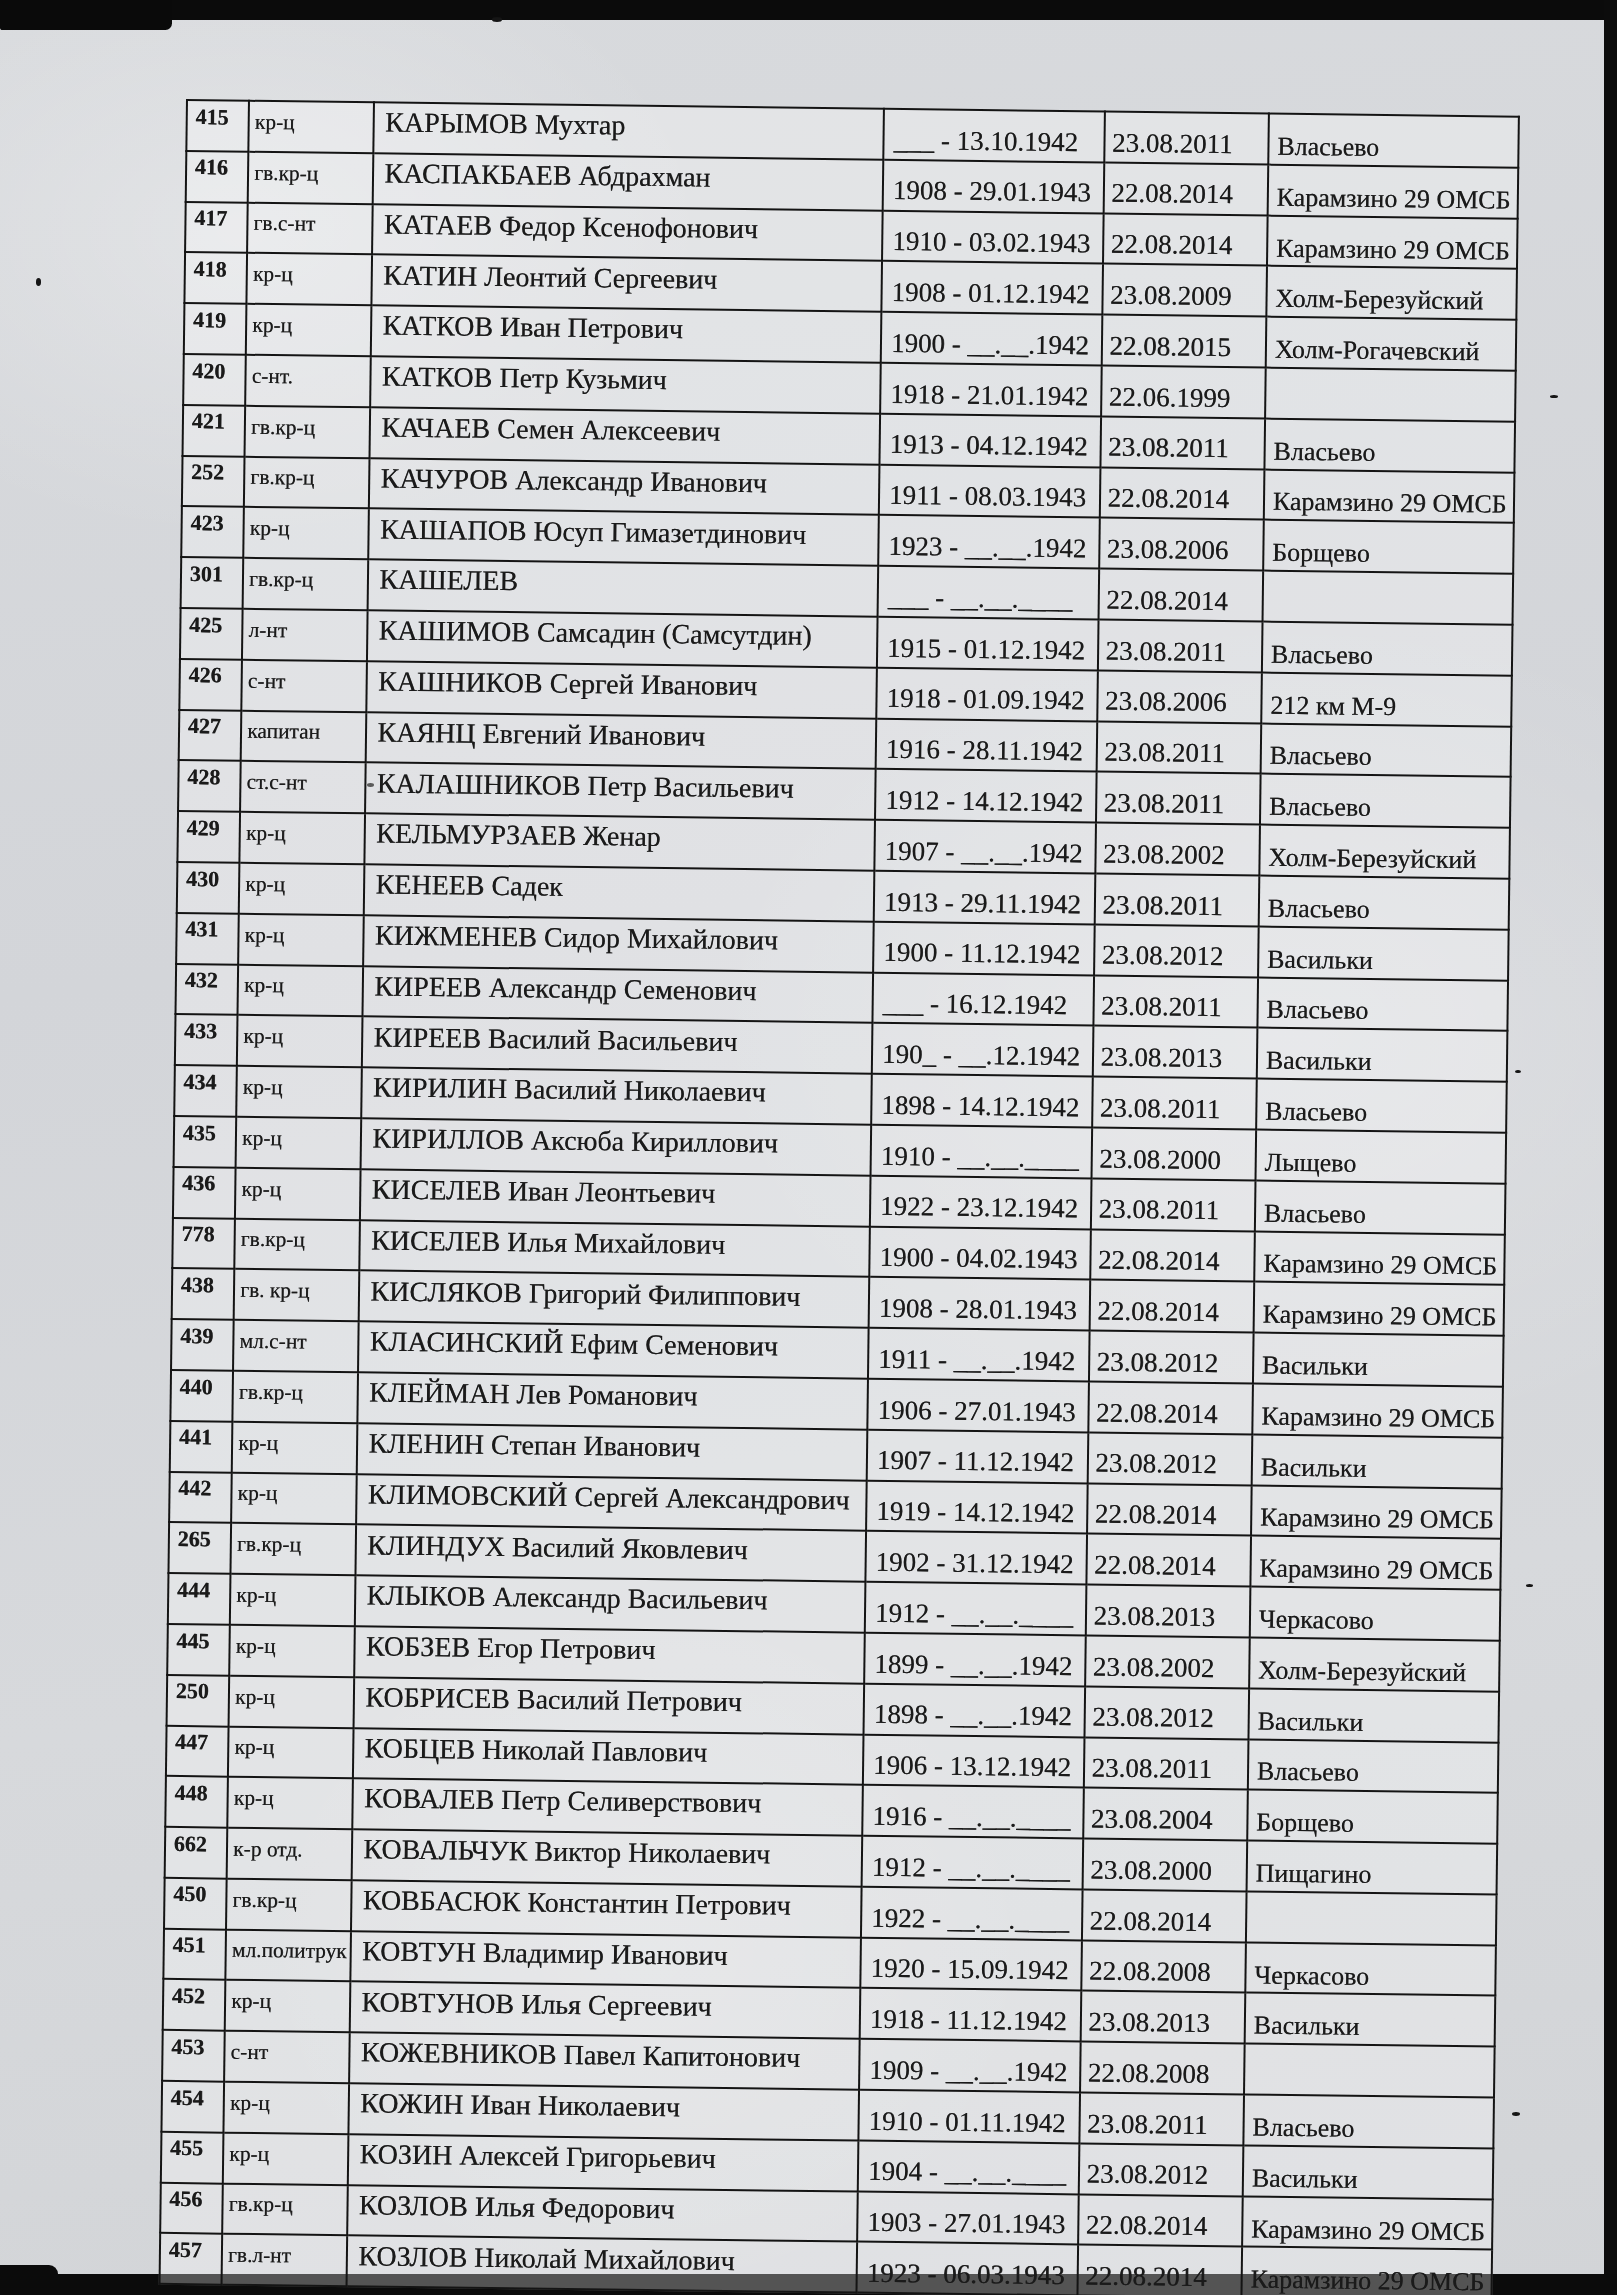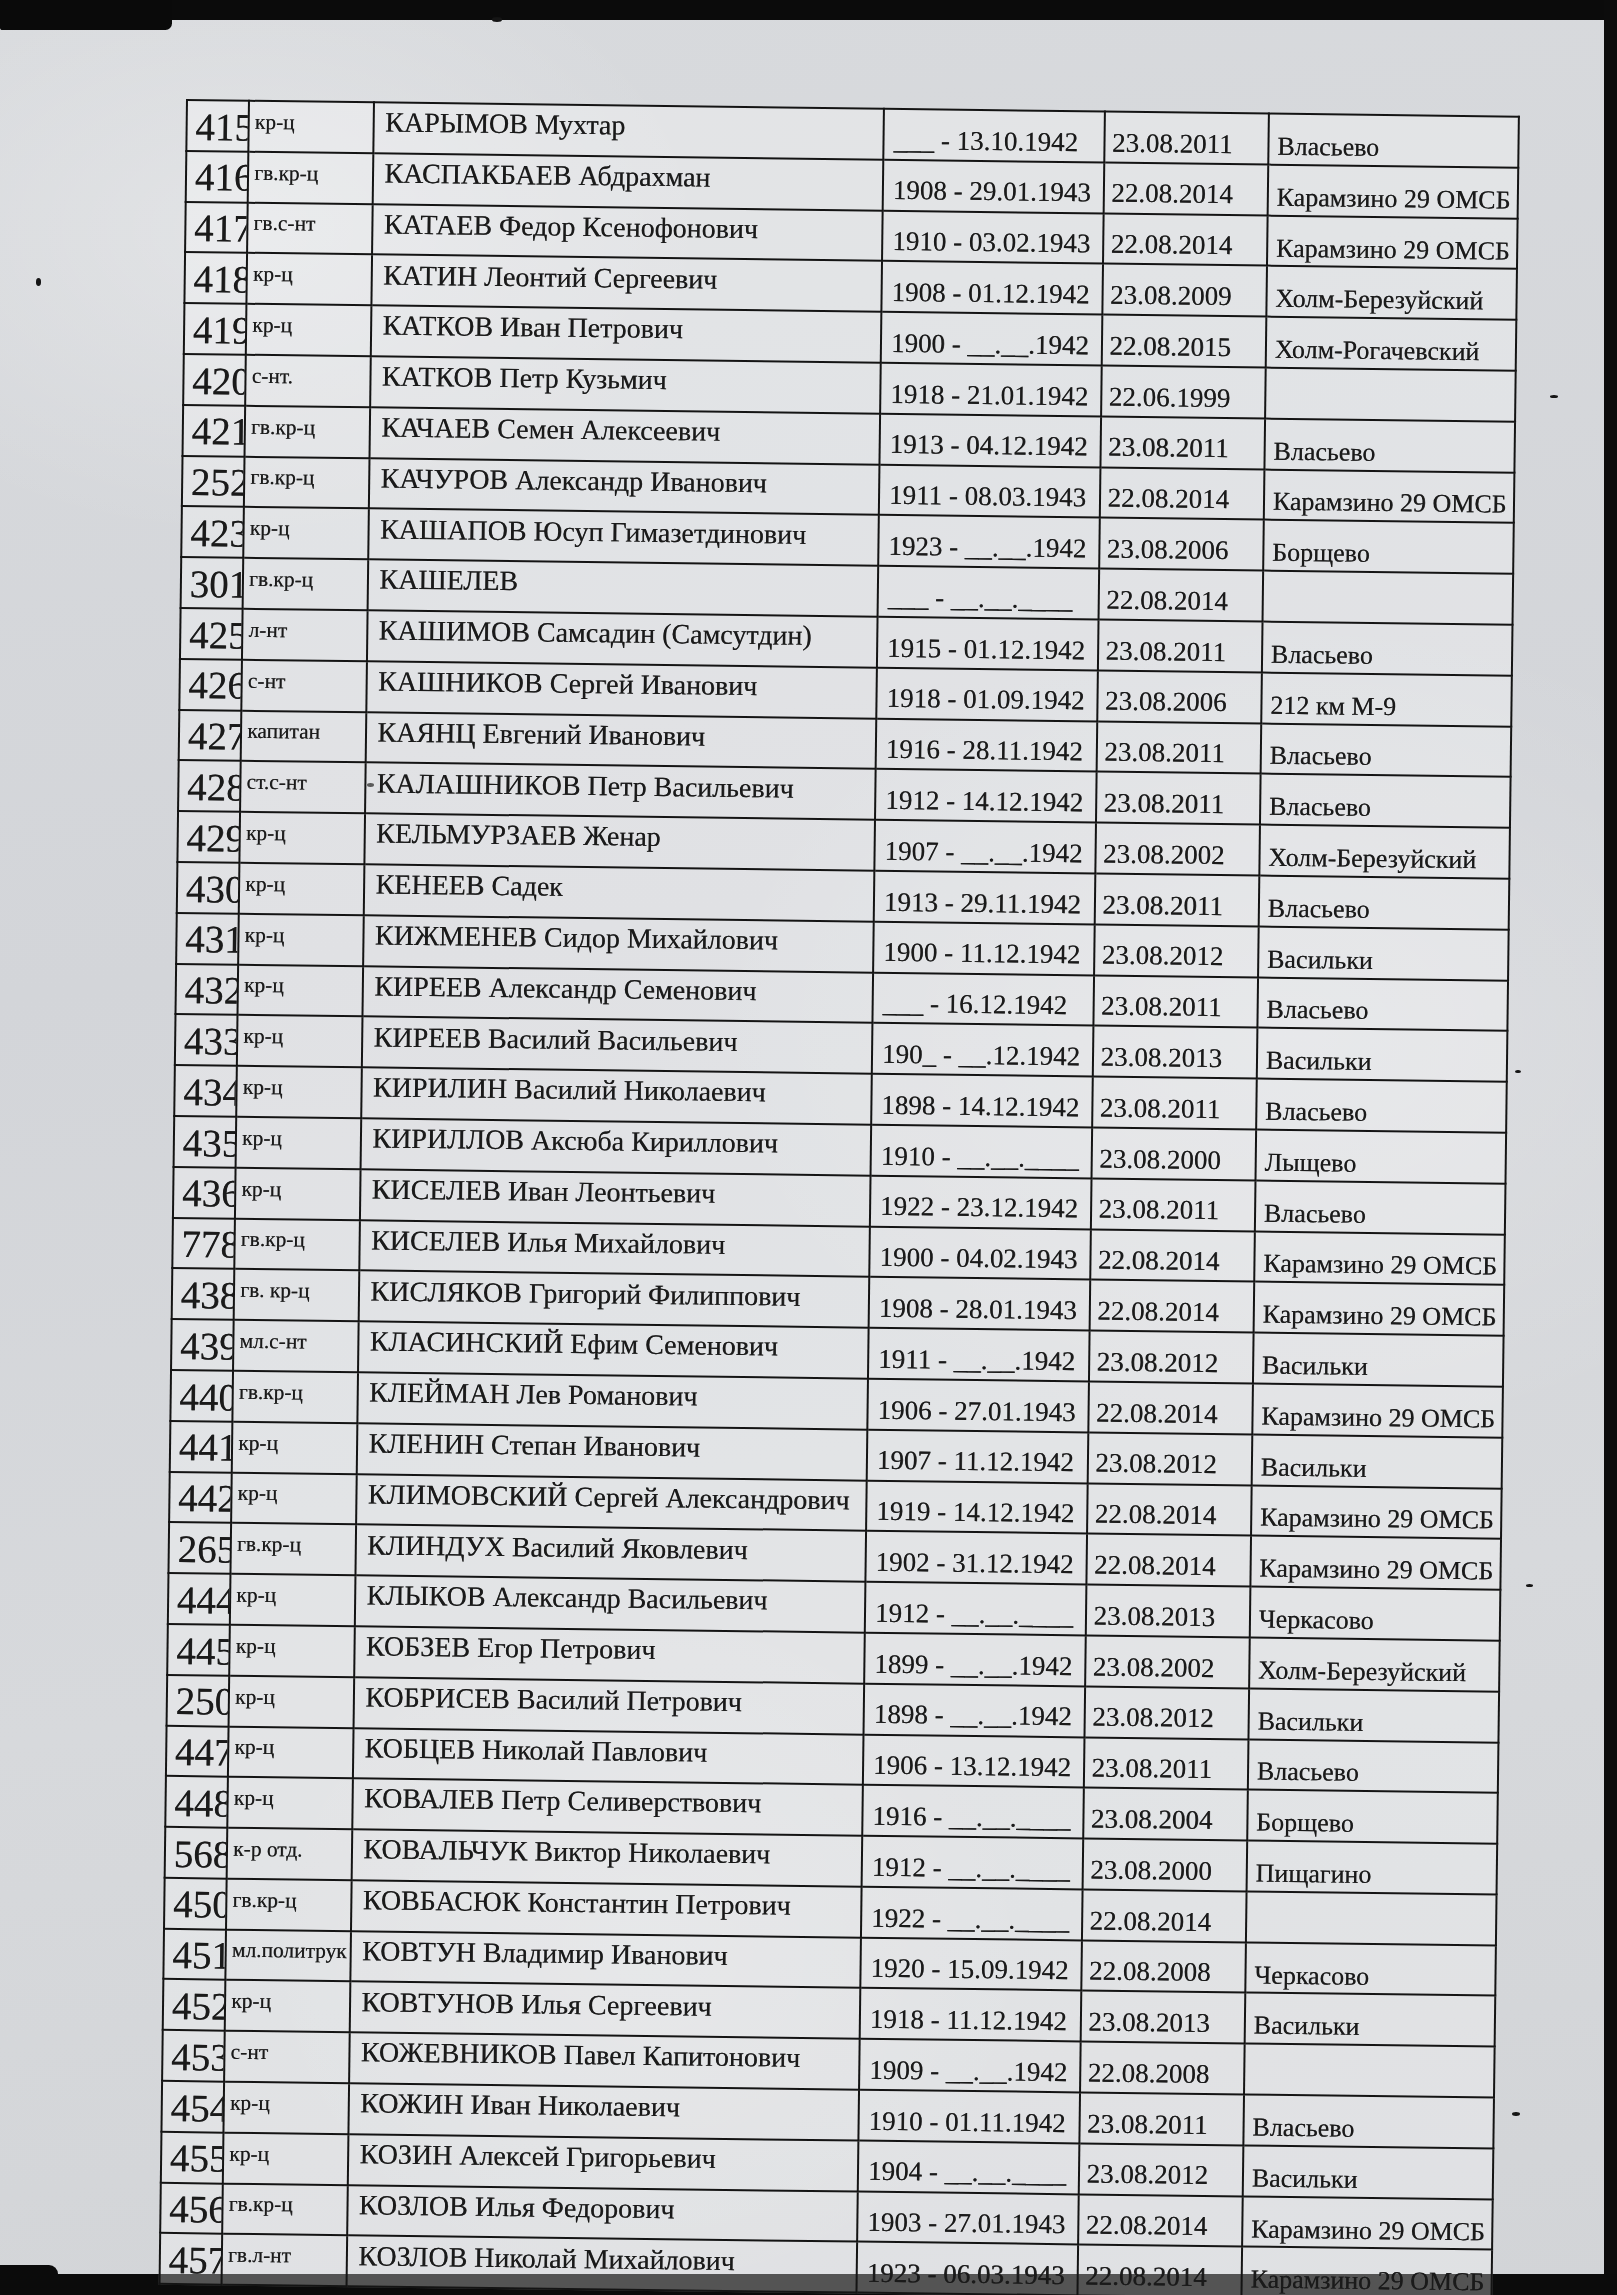--- a/index.html
+++ b/index.html
@@ -38,21 +38,21 @@
     width: 1330px;
     background: rgba(255,255,255,0.30);
   }
   table.roster td {
     border: 2.6px solid #141414;
     overflow: hidden;
     white-space: nowrap;
     height: 41px;
     text-shadow: 0.3px 0 0 rgba(20,20,20,0.75);
   }
-  td.c-num   { font-size: 39px; vertical-align: top;    padding: 2.6px 0 0 7.8px; }
+  td.c-num   { font-size: 22px; vertical-align: top;    padding: 2.6px 0 0 7.8px; font-weight: bold; }
   td.c-rank  { font-size: 21.4px; vertical-align: top;    padding: 7.8px 0 0 5.2px; }
   td.c-name  { font-size: 28px; vertical-align: top;    padding: 3.2px 0 0 10.4px; }
   td.c-dates { font-size: 27px; vertical-align: bottom; padding: 0 0 3.2px 9px; }
   td.c-reb   { font-size: 27px; vertical-align: bottom; padding: 0 0 3.2px 6.5px; }
   td.c-place { font-size: 26px; vertical-align: bottom; padding: 0 0 1.9px 7.8px; }
 
   .speck { position: absolute; background: #151515; border-radius: 50%; }
 </style>
 </head>
 <body>
@@ -350,21 +350,21 @@
         </tr>
         <tr>
           <td class="c-num">448</td>
           <td class="c-rank">кр-ц</td>
           <td class="c-name">КОВАЛЕВ Петр Селиверствович</td>
           <td class="c-dates">1916 - __.__.____</td>
           <td class="c-reb">23.08.2004</td>
           <td class="c-place">Борщево</td>
         </tr>
         <tr>
-          <td class="c-num">568</td>
+          <td class="c-num">662</td>
           <td class="c-rank">к-р отд.</td>
           <td class="c-name">КОВАЛЬЧУК Виктор Николаевич</td>
           <td class="c-dates">1912 - __.__.____</td>
           <td class="c-reb">23.08.2000</td>
           <td class="c-place">Пищагино</td>
         </tr>
         <tr>
           <td class="c-num">450</td>
           <td class="c-rank">гв.кр-ц</td>
           <td class="c-name">КОВБАСЮК Константин Петрович</td>

